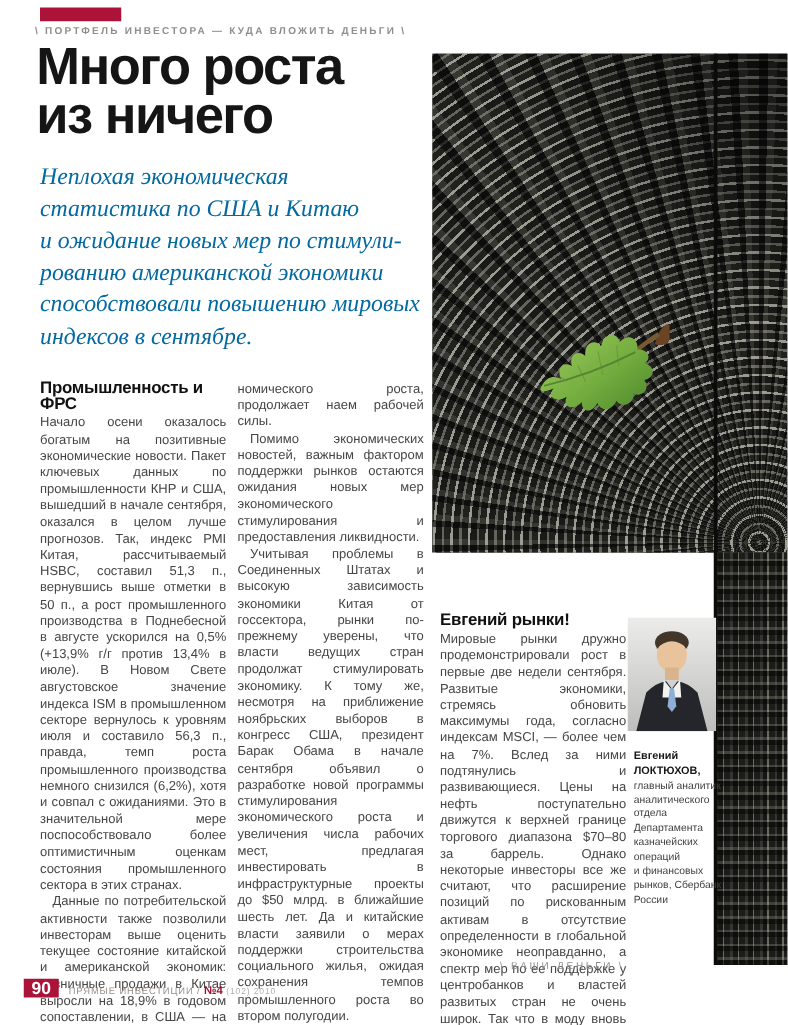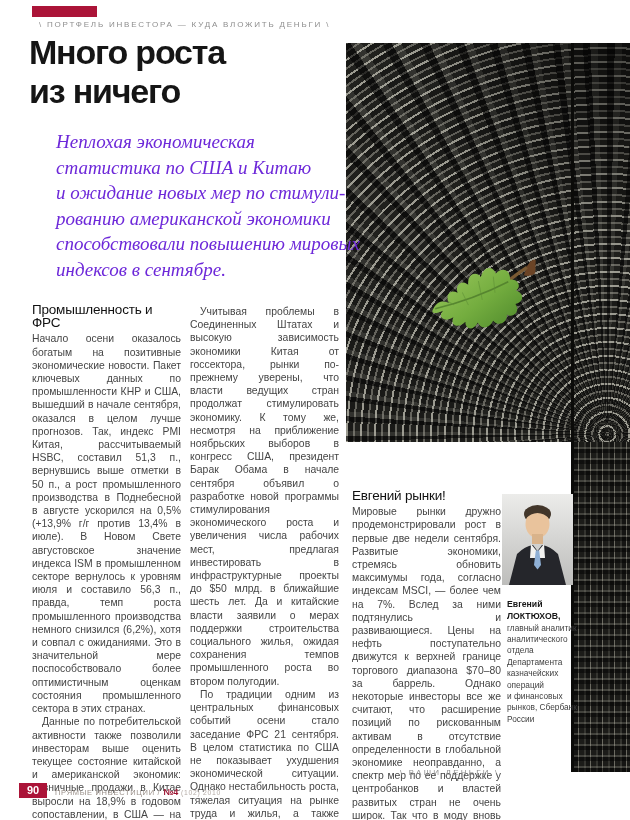--- a/index.html
+++ b/index.html
@@ -2,28 +2,28 @@
 <html lang="ru"><head>
 <meta charset="utf-8">
 <style>
   html,body{margin:0;padding:0;}
   body{
     width:630px;height:820px;position:relative;background:#ffffff;
     font-family:"Liberation Sans",sans-serif;overflow:hidden;
   }
   
   .kicker-block{position:absolute;left:32px;top:6px;width:65px;height:11px;background:#ab1438;}
-  .kicker{position:absolute;left:39px;top:20px;font-size:8px;font-weight:normal;
+  .kicker{position:absolute;left:28px;top:20px;font-size:8px;font-weight:bold;
     letter-spacing:1.8px;color:#8e8e8e;white-space:nowrap;}
-  .headline{position:absolute;left:29px;top:33px;font-size:34px;line-height:39px;
+  .headline{position:absolute;left:29px;top:33px;font-size:42px;line-height:39px;
     font-weight:bold;color:#151515;letter-spacing:-1.2px;white-space:pre-line;}
   
   .lede{position:absolute;left:32px;top:129px;width:320px;
     font-family:"Liberation Serif",serif;font-style:italic;font-size:19px;
-    line-height:25.5px;color:#6d28d9;white-space:pre-line;margin-left:24px;}
+    line-height:25.5px;color:#0369a1;white-space:pre-line;}
   
   .hero{position:absolute;left:346px;top:43px;width:284px;height:399px;
     background-color:#23231f;
     background-image:
       radial-gradient(circle at 100% 0%, rgba(0,0,0,0.55), rgba(0,0,0,0) 45%),
       repeating-conic-gradient(from 0deg at 92% 98%, rgba(5,5,5,0.62) 0deg 1.1deg,
         rgba(175,175,163,0.16) 1.1deg 2.2deg, rgba(5,5,5,0) 2.2deg 4.4deg),
       repeating-radial-gradient(circle at 92% 98%, #64635c 0px 2px, #191917 2px 7px,
         #9b9a90 7px 9px, #20201d 9px 14px);
   }
@@ -34,32 +34,32 @@
         rgba(0,0,0,0) 6px 11px),
       repeating-linear-gradient(90deg, #353530 0 2px, #151513 2px 6px, #6b6a61 6px 7px, #1c1c19 7px 12px);
   }
   .hero-crack{position:absolute;left:571px;top:43px;width:3px;height:729px;background:#0b0b09;}
   .leaf-wrap{position:absolute;left:424px;top:254px;width:116px;height:86px;}
   
   .col{position:absolute;font-size:10.4px;line-height:13.2px;color:#454545;text-align:justify;}
   .col1{left:32px;top:303px;width:149px;}
   .col2{left:190px;top:305px;width:149px;}
   .col3{left:352px;top:489px;width:149px;}
-  .section-heading{font-size:13.5px;font-weight:normal;color:#111;margin:0 0 3px 0;
+  .section-heading{font-size:13.5px;font-weight:bold;color:#111;margin:0 0 3px 0;
     text-align:left;letter-spacing:-0.2px;}
   .col p{margin:0;}
   .col p.indent{text-indent:10px;}
   
   .portrait{position:absolute;left:502px;top:494px;width:71px;height:91px;}
   .caption{position:absolute;left:507px;top:588px;width:72px;font-size:8.3px;
     line-height:11.4px;color:#3f3f3f;white-space:pre-line;}
   .caption .name{font-weight:bold;color:#161616;font-size:8.7px;line-height:11.6px;text-align:center;}
   
   .page-badge{position:absolute;left:19px;top:783px;width:28px;height:15px;background:#ab1438;
-    color:#ffffff;font-weight:bold;font-size:11px;text-align:center;line-height:15px;}
+    color:#ffffff;font-weight:bold;font-size:14px;text-align:center;line-height:15px;}
   .footer-left{position:absolute;left:55px;top:787px;font-size:7.5px;color:#9a9089;
     letter-spacing:0.7px;white-space:nowrap;}
   .footer-left .issue{font-weight:bold;color:#9b1230;font-size:9px;letter-spacing:0;}
   .footer-left .suffix{color:#b5aca6;font-size:6.8px;}
   .footer-right{position:absolute;left:400px;top:768px;font-size:8px;color:#8e8e8e;
     letter-spacing:2.2px;white-space:nowrap;}
 </style>
 </head>
 <body>
 
@@ -112,20 +112,22 @@
 способствовали повышению мировых
 индексов в сентябре.</div>
 
 <div class="col col1">
   <h3 class="section-heading">Промышленность и ФРС</h3>
   <p>Начало осени оказалось богатым на позитивные экономические новости. Пакет ключевых данных по промышленности КНР и США, вышедший в начале сентября, оказался в целом лучше прогнозов. Так, индекс PMI Китая, рассчитываемый HSBC, составил 51,3 п., вернувшись выше отметки в 50 п., а рост промышленного производства в Поднебесной в августе ускорился на 0,5% (+13,9% г/г против 13,4% в июле). В Новом Свете августовское значение индекса ISM в промышленном секторе вернулось к уровням июля и составило 56,3 п., правда, темп роста промышленного производства немного снизился (6,2%), хотя и совпал с ожиданиями. Это в значительной мере поспособствовало более оптимистичным оценкам состояния промышленного сектора в этих странах.</p>
   <p class="indent">Данные по потребительской активности также позволили инвесторам выше оценить текущее состояние китайской и американской экономик: розничные продажи в Китае выросли на 18,9% в годовом сопоставлении, в США — на 3,6%, что оказалось лучше прогнозов. Не подвела и остальная статистика месяца. Индексы потребительского доверия в США от IBD и Conference Board Университета Мичигана повысились. А данные по числу рабочих мест в США в августе показали, что частный сектор, несмотря на неуверенность в сохранении эко-</p>
 </div>
 
 <div class="col col2">
+  <p>номического роста, продолжает наем рабочей силы.</p>
+  <p class="indent">Помимо экономических новостей, важным фактором поддержки рынков остаются ожидания новых мер экономического стимулирования и предоставления ликвидности.</p>
   <p class="indent">Учитывая проблемы в Соединенных Штатах и высокую зависимость экономики Китая от госсектора, рынки по-прежнему уверены, что власти ведущих стран продолжат стимулировать экономику. К тому же, несмотря на приближение ноябрьских выборов в конгресс США, президент Барак Обама в начале сентября объявил о разработке новой программы стимулирования экономического роста и увеличения числа рабочих мест, предлагая инвестировать в инфраструктурные проекты до $50 млрд. в ближайшие шесть лет. Да и китайские власти заявили о мерах поддержки строительства социального жилья, ожидая сохранения темпов промышленного роста во втором полугодии.</p>
   <p class="indent">По традиции одним из центральных финансовых событий осени стало заседание ФРС 21 сентября. В целом статистика по США не показывает ухудшения экономической ситуации. Однако нестабильность роста, тяжелая ситуация на рынке труда и жилья, а также сокращение кредитования вынуждают американский Центробанк вновь и вновь обсуждать расширение программ предоставления ликвидности.</p>
 </div>
 
 <div class="col col3">
   <h3 class="section-heading">Евгений рынки!</h3>
   <p>Мировые рынки дружно продемонстрировали рост в первые две недели сентября. Развитые экономики, стремясь обновить максимумы года, согласно индексам MSCI, — более чем на 7%. Вслед за ними подтянулись и развивающиеся. Цены на нефть поступательно движутся к верхней границе торгового диапазона $70–80 за баррель. Однако некоторые инвесторы все же считают, что расширение позиций по рискованным активам в отсутствие определенности в глобальной экономике неоправданно, а спектр мер по ее поддержке у центробанков и властей развитых стран не очень широк. Так что в моду вновь входят «защитные активы», и мы снова наблюдаем снижение доходностей на рынке казначейских облигаций США и рост цен на драгметаллы. Так,</p>
 </div>
 
 <div class="portrait">

